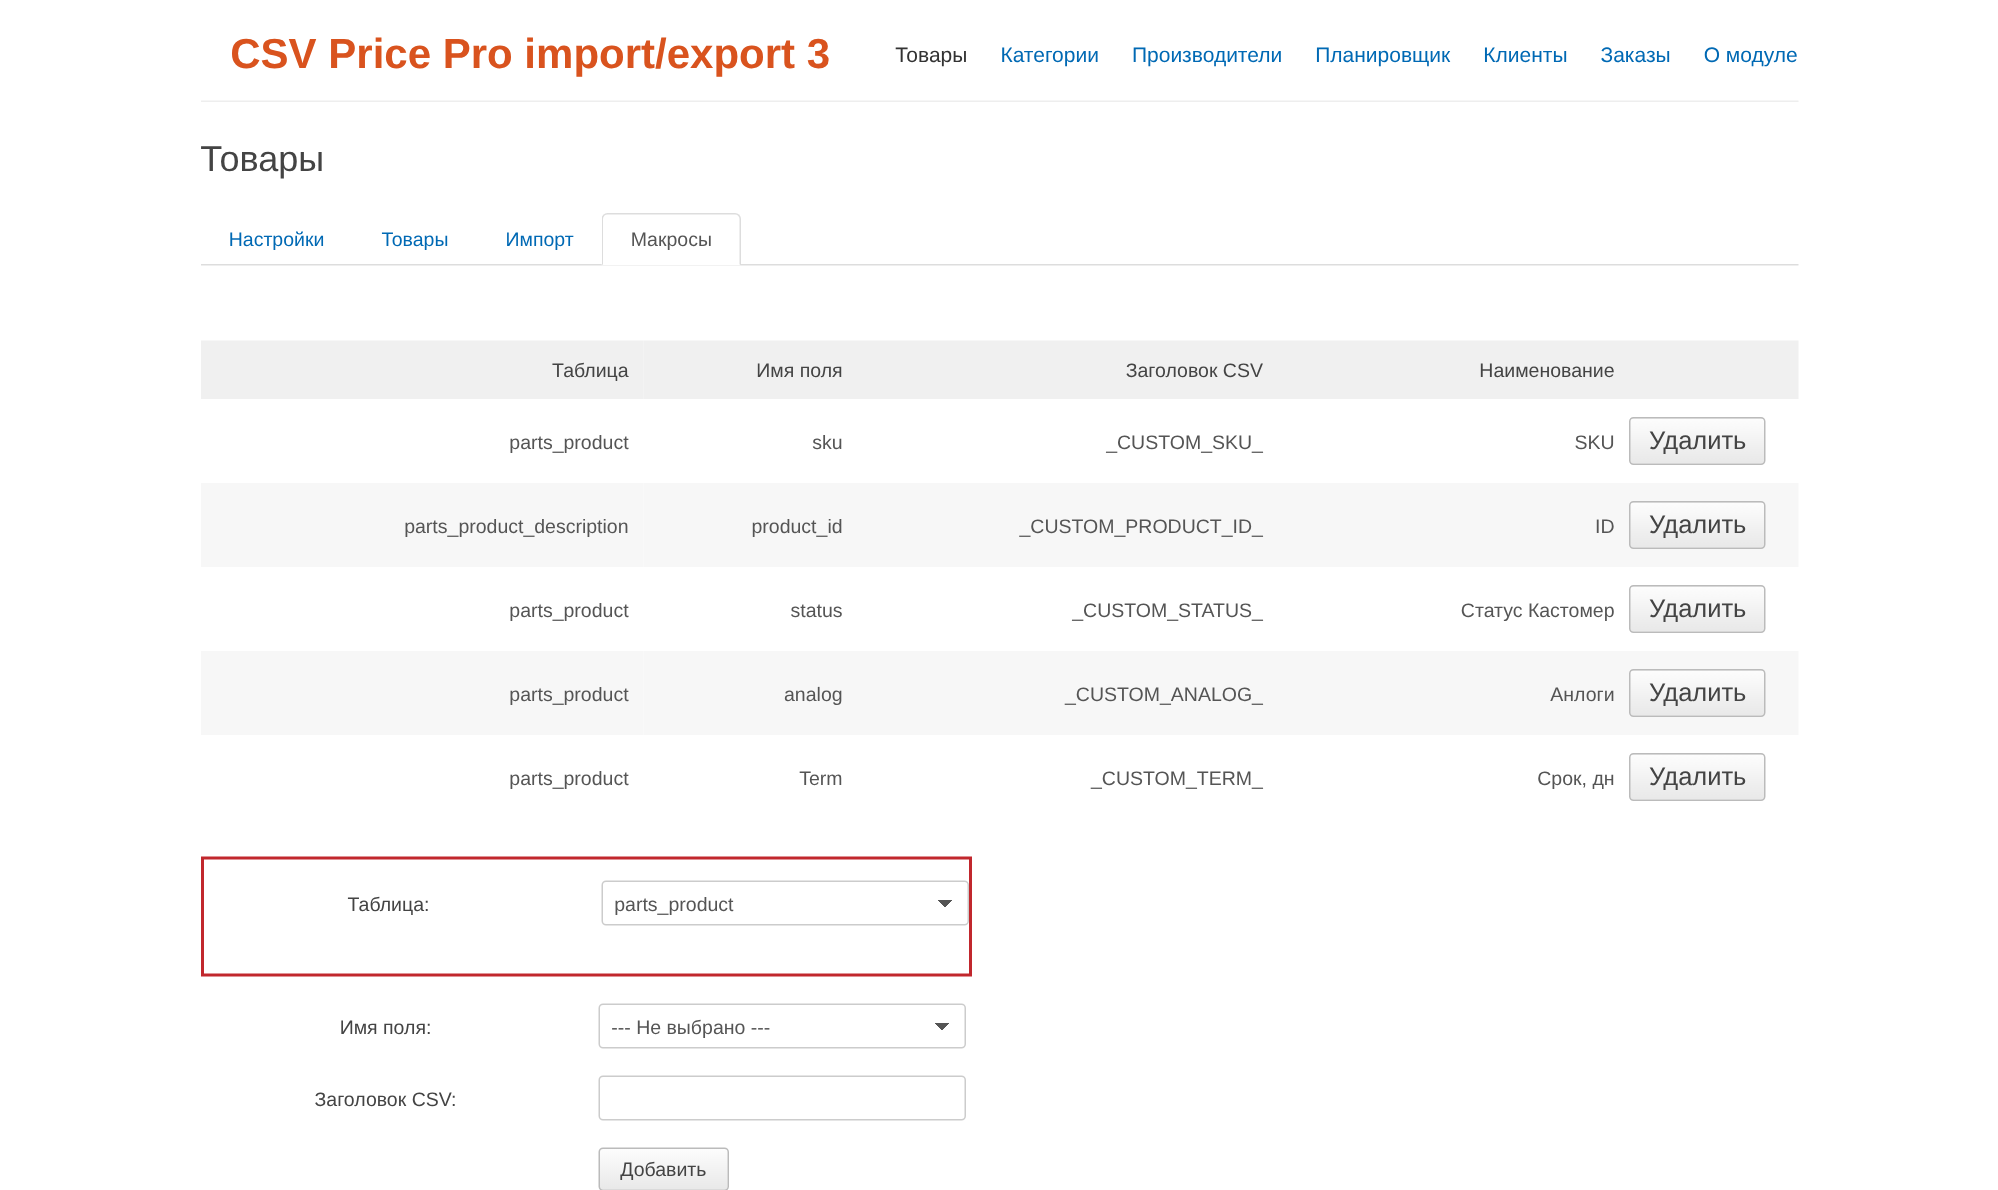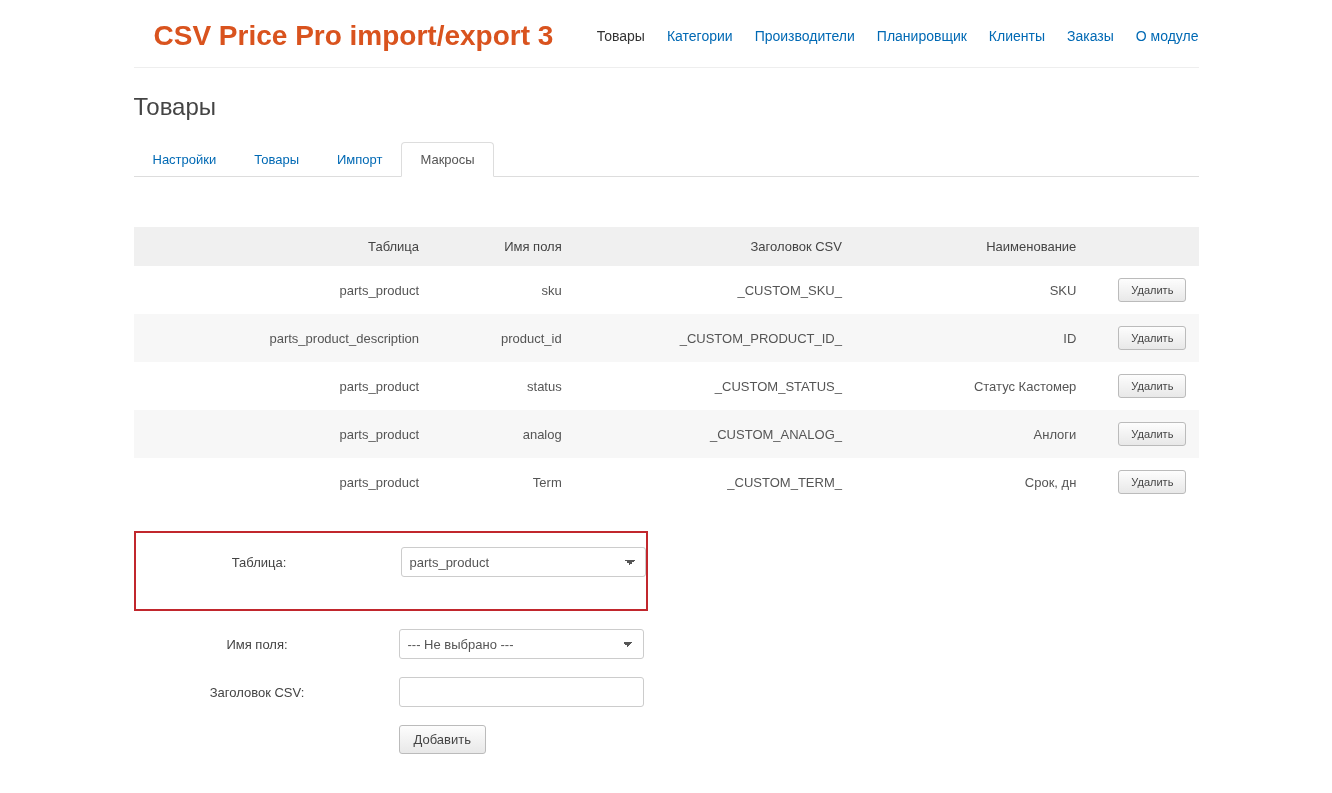--- a/index.html
+++ b/index.html
@@ -12,21 +12,21 @@
 .top-nav a.active { color: #333; }
 .page-title { font-size: 24px; color: #444; margin: 25px 0 20px; font-weight: normal; }
 .tabs { display: flex; border-bottom: 1px solid #ddd; margin-bottom: 50px; }
 .tab { padding: 9px 18px; color: #0069b4; cursor: pointer; border: 1px solid transparent; border-bottom: none; position: relative; top: 1px; border-radius: 4px 4px 0 0; }
 .tab.active { color: #555; border-color: #ddd; background: #fff; border-bottom: 1px solid #fff; }
 table { width: 100%; border-collapse: collapse; }
 thead tr { background: #f0f0f0; }
 th, td { text-align: right; padding: 12px 10px; font-weight: normal; color: #555; }
 th { color: #444; }
 tbody tr:nth-child(even) { background: #f7f7f7; }
-.btn-del { background: linear-gradient(#fdfdfd,#e8e8e8); border: 1px solid #bbb; border-radius: 3px; padding: 5px 12px; color: #444; cursor: pointer; font-size: 11px; margin-left: 32px; }
+.btn-del { background: linear-gradient(#fdfdfd,#e8e8e8); border: 1px solid #bbb; border-radius: 3px; padding: 5px 12px; color: #444; cursor: pointer; font-size: 17px; }
 .form-area { margin-top: 25px; }
 .form-row { display: flex; align-items: center; margin-bottom: 18px; }
 .form-label { width: 265px; text-align: center; padding-right: 18px; color: #444; }
 .form-control { width: 245px; }
 select, input[type=text] { width: 100%; padding: 5px 8px; border: 1px solid #ccc; border-radius: 3px; font-size: 13px; color: #555; height: 30px; background: #fff; }
 select { appearance: none; background-image: linear-gradient(45deg, transparent 50%, #555 50%), linear-gradient(135deg, #555 50%, transparent 50%); background-position: calc(100% - 15px) 12px, calc(100% - 10px) 12px; background-size: 5px 5px, 5px 5px; background-repeat: no-repeat; }
 .highlight-box { border: 2px solid #c1272d; padding: 14px 0; display: inline-block; }
 .btn-add { background: linear-gradient(#fdfdfd,#e8e8e8); border: 1px solid #bbb; border-radius: 3px; padding: 6px 14px; color: #444; cursor: pointer; font-size: 13px; }
 .col-table { width: 290px; }
 .col-field { width: 140px; }

